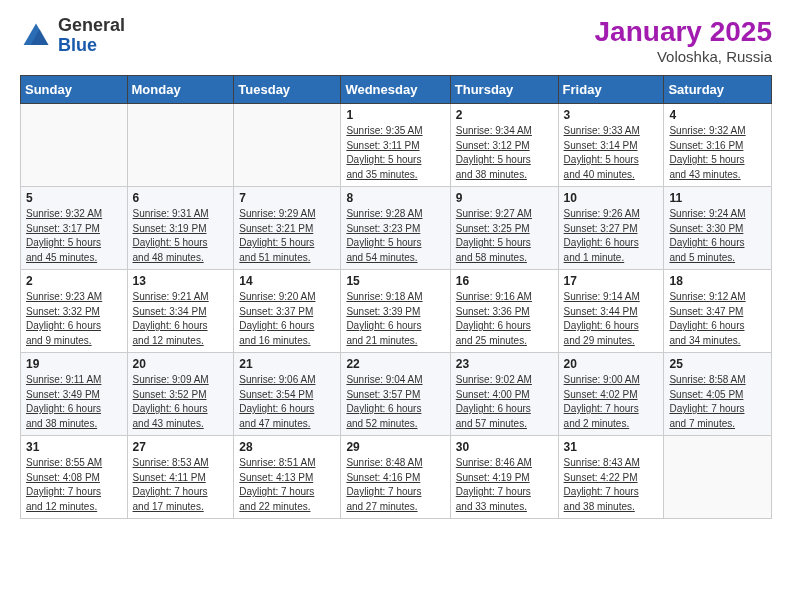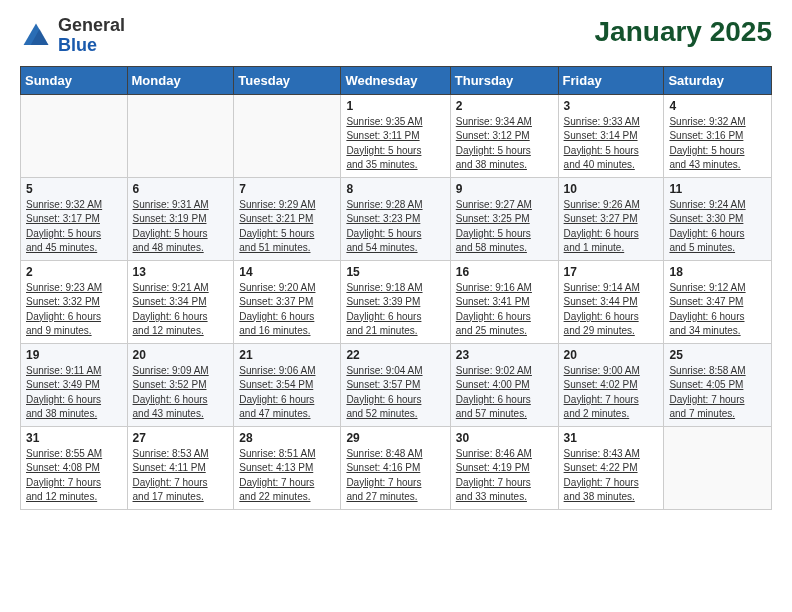--- a/index.html
+++ b/index.html
@@ -37,21 +37,21 @@
     .logo-icon {
       width: 32px;
       height: 32px;
     }
     .title-block {
       text-align: right;
     }
     .month-title {
       font-size: 28px;
       font-weight: bold;
-      color: #14532d;
+      color: #a21caf;
     }
     .location-title {
       font-size: 15px;
       color: #444;
     }
     .calendar {
       width: 100%;
       border-collapse: collapse;
       border: 1px solid #bbb;
     }
@@ -107,20 +107,21 @@
         <polygon points="18,4 32,28 4,28" fill="#2a6db5"></polygon>
         <polygon points="22,10 32,28 12,28" fill="#1a4a8a" opacity="0.5"></polygon>
       </svg>
       <div class="logo-text">
         <span class="general">General</span><br>
         <span class="blue">Blue</span>
       </div>
     </div>
     <div class="title-block">
       <div class="month-title">January 2025</div>
+      <div class="location-title">Voloshka, Russia</div>
     </div>
   </div>
 
   <table class="calendar">
     <thead>
       <tr>
       <th>Sunday</th>
           <th>Monday</th>
           <th>Tuesday</th>
           <th>Wednesday</th>
@@ -239,21 +240,21 @@
           <td>
             <span class="day-number">15</span>
             <div class="day-info" style="white-space: pre-line;">Sunrise: 9:18 AM
 Sunset: 3:39 PM
 Daylight: 6 hours
 and 21 minutes.</div>
           </td>
           <td>
             <span class="day-number">16</span>
             <div class="day-info" style="white-space: pre-line;">Sunrise: 9:16 AM
-Sunset: 3:41 PM
+Sunset: 3:36 PM
 Daylight: 6 hours
 and 25 minutes.</div>
           </td>
           <td>
             <span class="day-number">17</span>
             <div class="day-info" style="white-space: pre-line;">Sunrise: 9:14 AM
 Sunset: 3:44 PM
 Daylight: 6 hours
 and 29 minutes.</div>
           </td>

